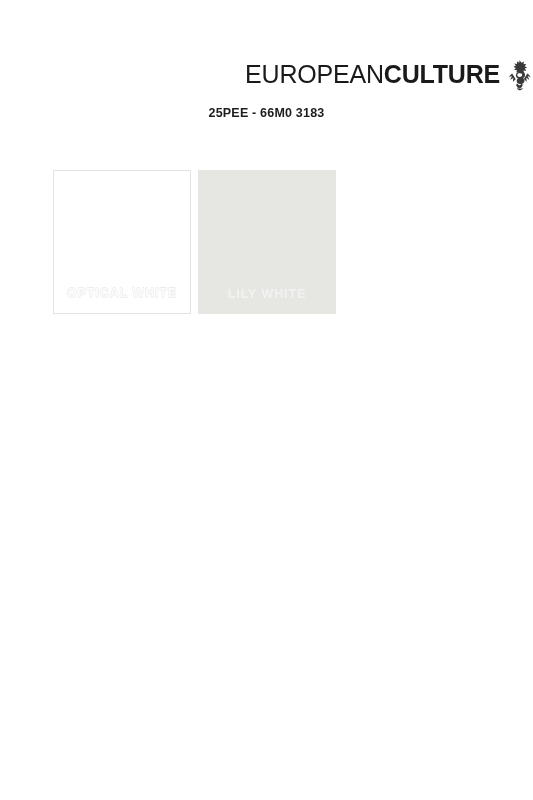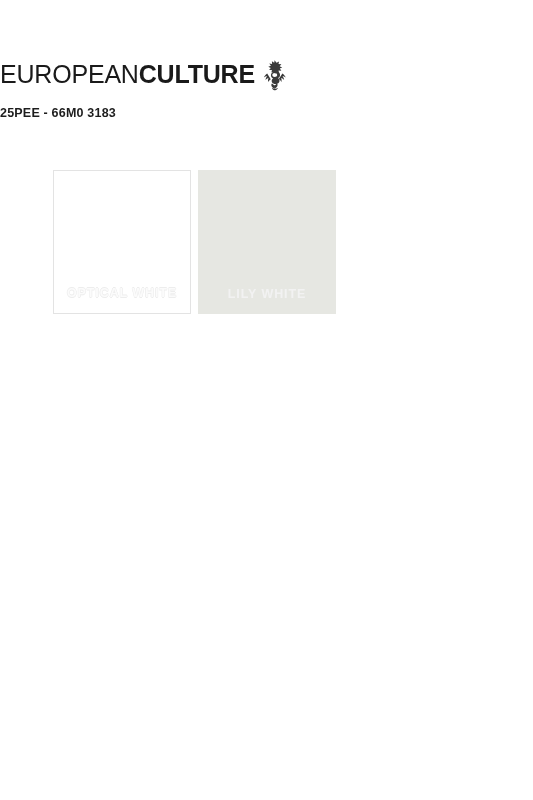--- a/index.html
+++ b/index.html
@@ -23,21 +23,21 @@
     height: 800px;
     background: #ffffff;
   }
 
   
   .brand-header {
     position: absolute;
     left: 0;
     top: 58px;
     width: 533px;
-    text-align: left;
+    text-align: right;
   }
 
   .brand-lockup {
     display: inline-flex;
     align-items: center;
     justify-content: center;
     gap: 7px;
     line-height: 1;
   }
 
@@ -70,21 +70,21 @@
     display: block;
     width: 26px;
     height: 32px;
   }
 
   .brand-code {
     position: absolute;
     left: 0;
     top: 106px;
     width: 533px;
-    text-align: left;
+    text-align: center;
     font-family: "Liberation Sans", sans-serif;
     font-size: 12.5px;
     font-weight: 700;
     letter-spacing: 0.2px;
     color: #1d1d1d;
   }
 
   
   .swatch-strip {
     position: absolute;

